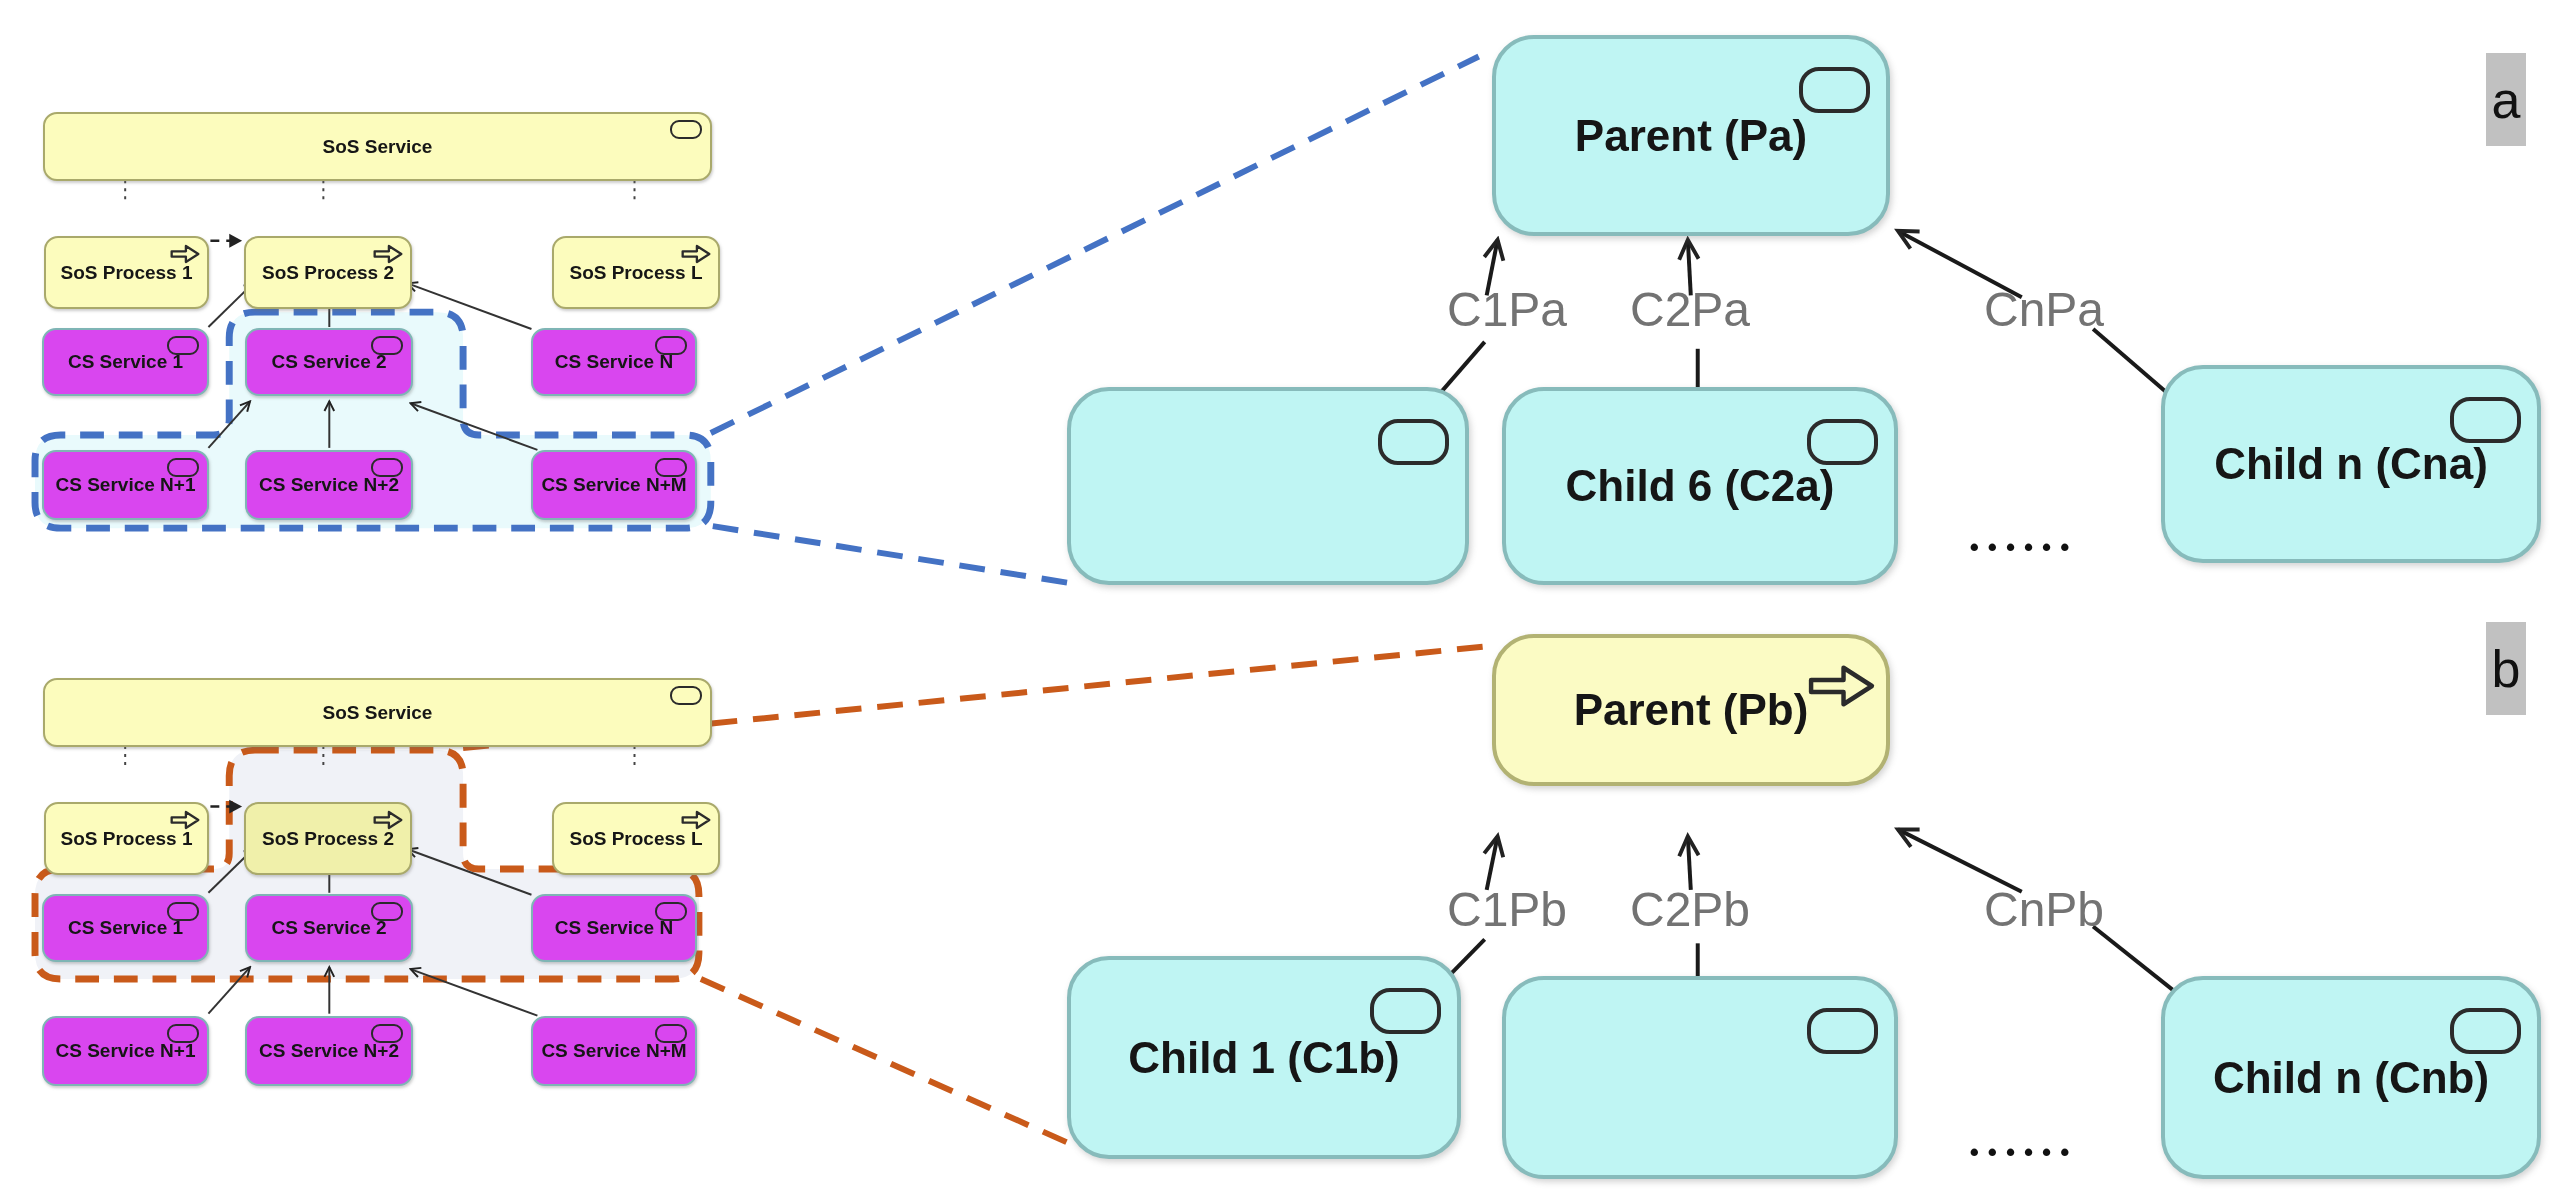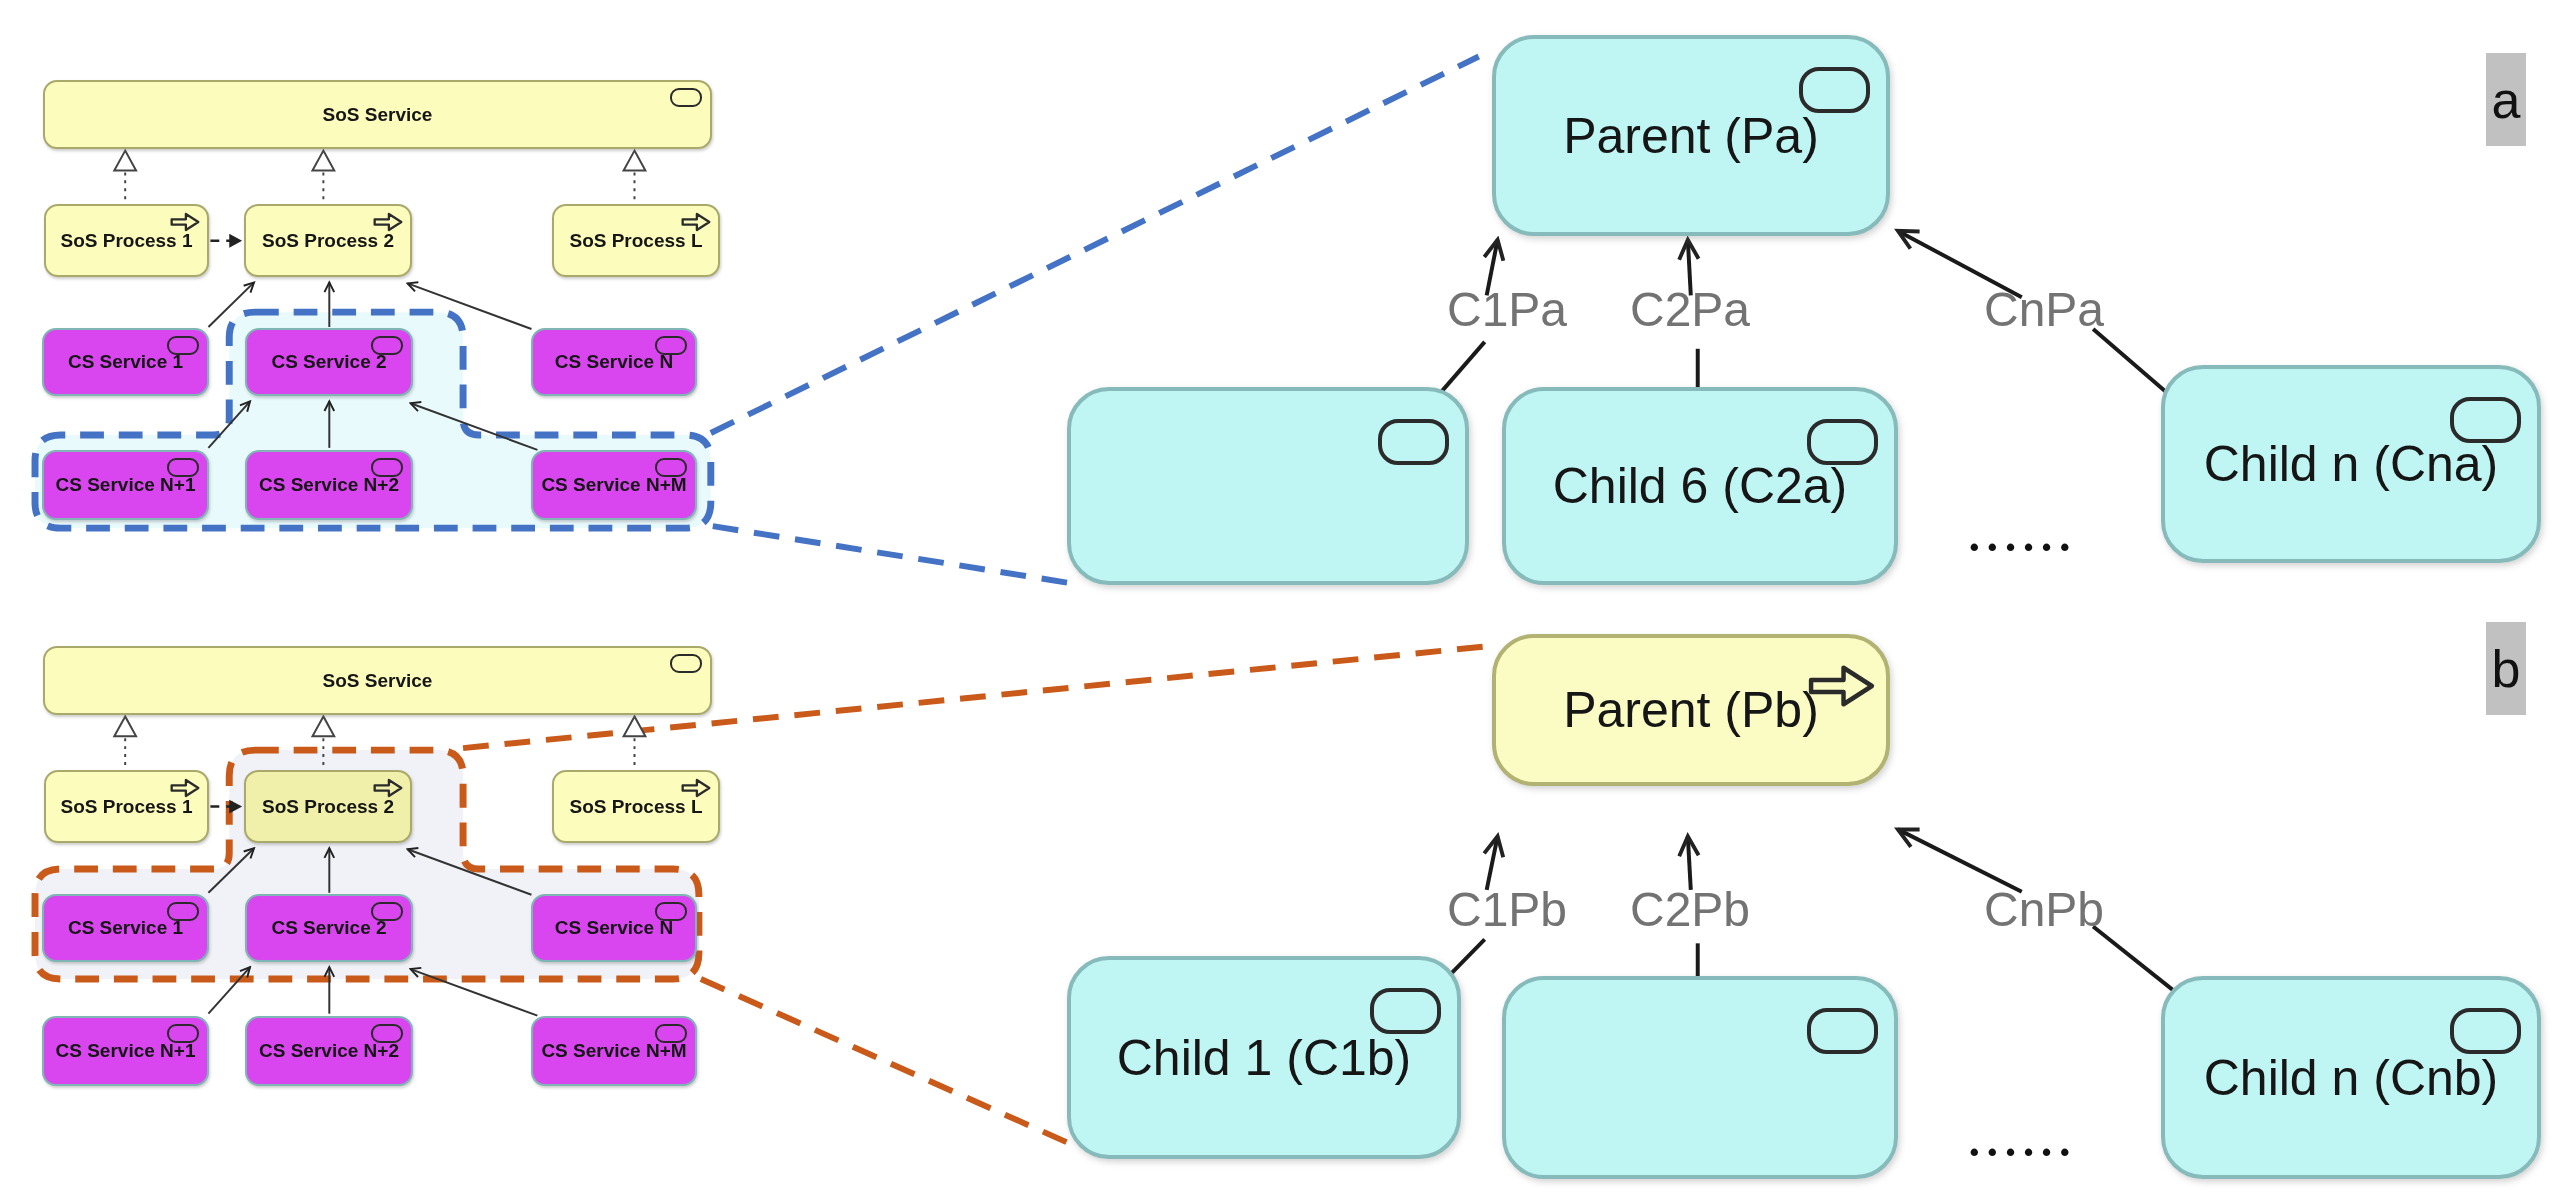--- a/index.html
+++ b/index.html
@@ -3,23 +3,23 @@
 <meta charset="utf-8">
 <style>
   html,body{margin:0;padding:0;background:#fff;}
   #canvas{position:relative;width:2576px;height:1197px;background:#fff;overflow:hidden;
           font-family:"Liberation Sans",sans-serif;}
   #lines{position:absolute;left:0;top:0;z-index:1;}
   .box{position:absolute;box-sizing:border-box;display:flex;align-items:center;justify-content:center;
        text-align:center;color:#161616;z-index:2;}
   .sm{font-family:"Liberation Sans",sans-serif;font-weight:bold;font-size:19px;
       border:2px solid;border-radius:14px;box-shadow:1px 2px 3px rgba(110,110,110,.35);}
-  .lg{font-family:"Liberation Sans",sans-serif;font-weight:400;font-size:50px;
+  .lg{font-family:"Liberation Sans",sans-serif;font-weight:700;font-size:44px;
       border:4px solid;border-radius:42px;box-shadow:2px 3px 6px rgba(110,110,110,.3);}
-  .y{background:#FCFCBD;border-color:#A9A96B;}
+  .y{background:#FCFCBD;border-color:#A9A96B;margin-top:32px;}
   .c{background:#d946ef;border-color:#7FB5B5;}
   .hl{background:#F0F0AA;}
   .ylg{background:#FBFBC4;border-color:#B2B273;}
   .clg{background:#BFF5F3;border-color:#87BBBB;}
   .stadium{position:absolute;border:2.5px solid #2b2b2b;border-radius:9px;background:transparent;
            width:28px;height:15px;top:6px;right:8px;}
   .stadium.big{width:63px;height:38px;border-width:4.5px;border-radius:20px;top:28px;right:16px;}
   .parrow{position:absolute;top:5px;right:6px;}
   .parrow path{fill:none;stroke:#2b2b2b;stroke-width:2.6;stroke-linejoin:round;}
   .parrow.big path{stroke-width:2.2;}

